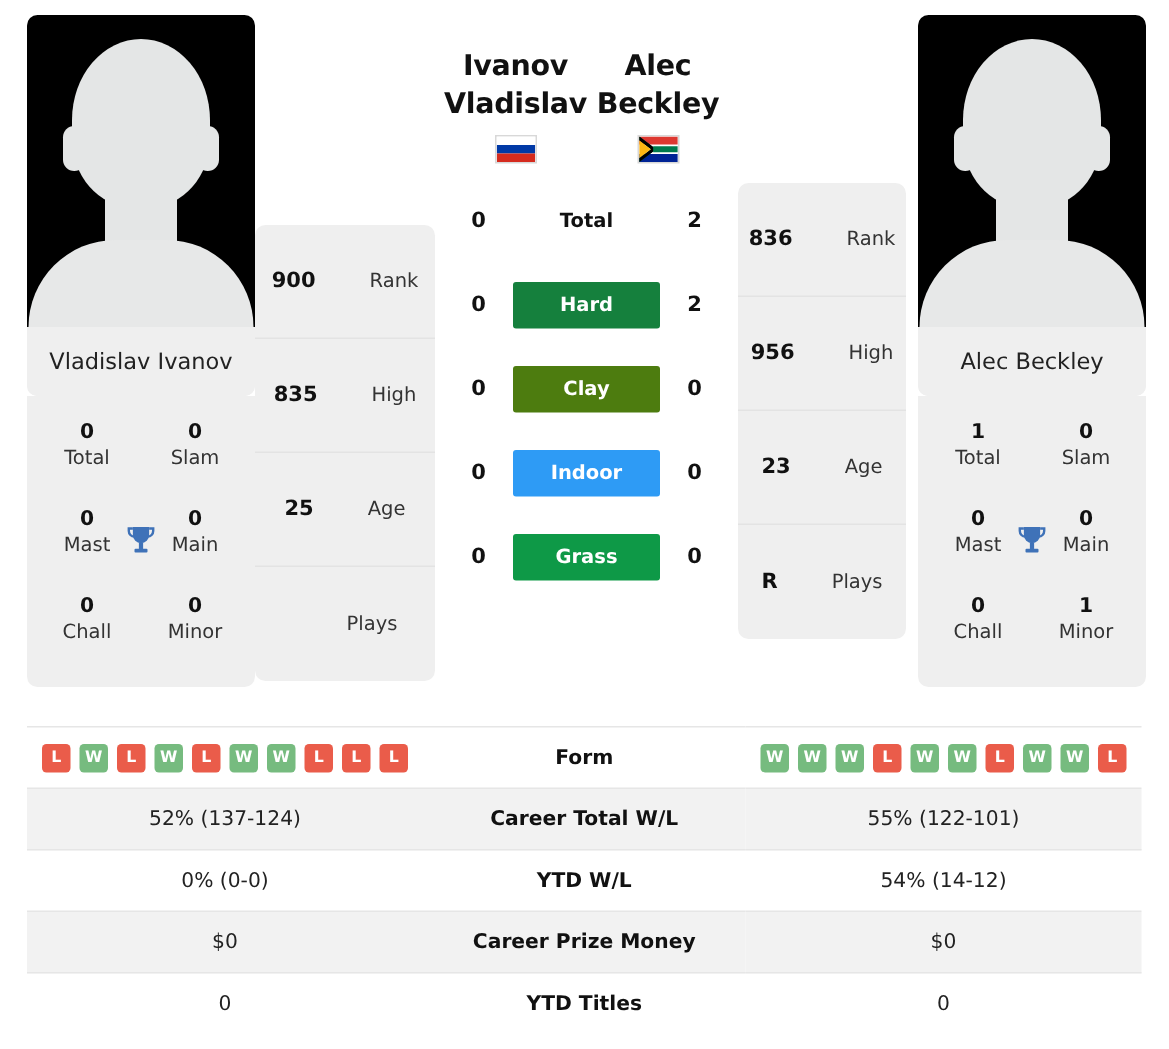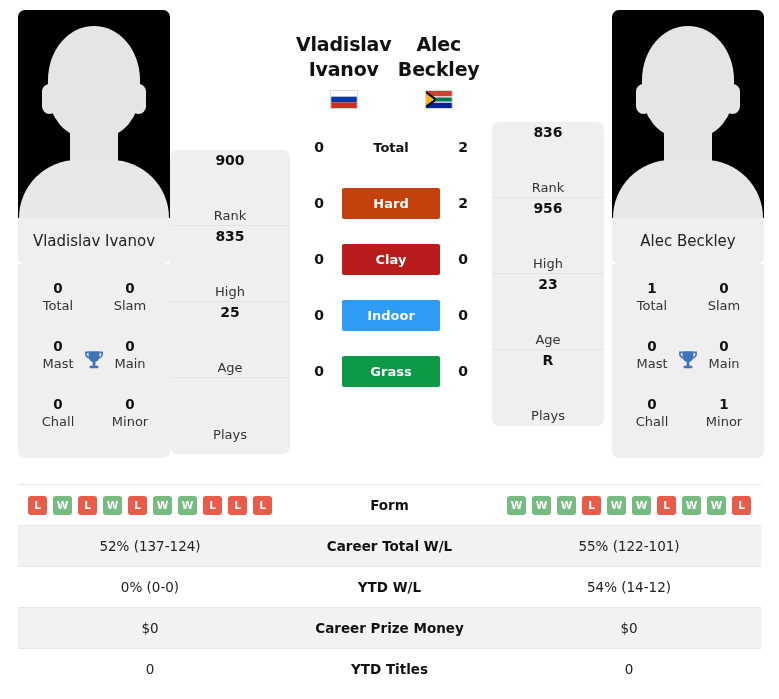--- a/index.html
+++ b/index.html
@@ -109,21 +109,21 @@
   
   .stat-col { width: 120px; flex: 0 0 120px; }
   .stat-card {
     background: #efefef;
     border-radius: 7px;
     overflow: hidden;
   }
   .stat-cell {
     height: 76px;
     display: flex;
-    flex-direction: column;
+    flex-direction: row;
     align-items: center;
     justify-content: center;
     border-bottom: 1px solid #e3e3e3;
     gap: 36px;
   }
   .stat-cell:last-child { border-bottom: none; }
   .stat-val { font-size: 14px; font-weight: bold; color: #111; line-height: 19px; }
   .stat-lab { font-size: 13px; color: #333; line-height: 19px; }
 
   
@@ -306,22 +306,22 @@
         <div class="stat-cell">
           <div class="stat-val"></div>
           <div class="stat-lab">Plays</div>
         </div>
       </div>
     </div>
 
     <div class="center-col">
       <div class="names-wrap">
         <div class="name-left player-head">
+          <div class="pname">Ivanov</div>
           <div class="pname">Vladislav</div>
-          <div class="pname">Ivanov</div>
           <svg class="flag" viewBox="0 0 30 20">
             <rect x="0" y="0" width="30" height="6.67" fill="#ffffff"></rect>
             <rect x="0" y="6.67" width="30" height="6.67" fill="#0039a6"></rect>
             <rect x="0" y="13.34" width="30" height="6.66" fill="#d52b1e"></rect>
           </svg>
         </div>
         <div class="name-right player-head">
           <div class="pname">Alec Beckley</div>
           <svg class="flag" viewBox="0 0 30 20">
             <rect width="30" height="20" fill="#ffffff"></rect>
@@ -338,26 +338,26 @@
       </div>
 
       <div class="surface-rows">
         <div class="surface-row">
           <div class="surf-score">0</div>
           <div class="surf-pill plain">Total</div>
           <div class="surf-score">2</div>
         </div>
         <div class="surface-row">
           <div class="surf-score">0</div>
-          <div class="surf-pill" style="background:#c2410c">Hard</div>
+          <div class="surf-pill" style="background:#15803d">Hard</div>
           <div class="surf-score">2</div>
         </div>
         <div class="surface-row">
           <div class="surf-score">0</div>
-          <div class="surf-pill" style="background:#b91c1c">Clay</div>
+          <div class="surf-pill" style="background:#4d7c0f">Clay</div>
           <div class="surf-score">0</div>
         </div>
         <div class="surface-row">
           <div class="surf-score">0</div>
           <div class="surf-pill" style="background:#2e9bf5">Indoor</div>
           <div class="surf-score">0</div>
         </div>
         <div class="surface-row">
           <div class="surf-score">0</div>
           <div class="surf-pill" style="background:#0e9947">Grass</div>

